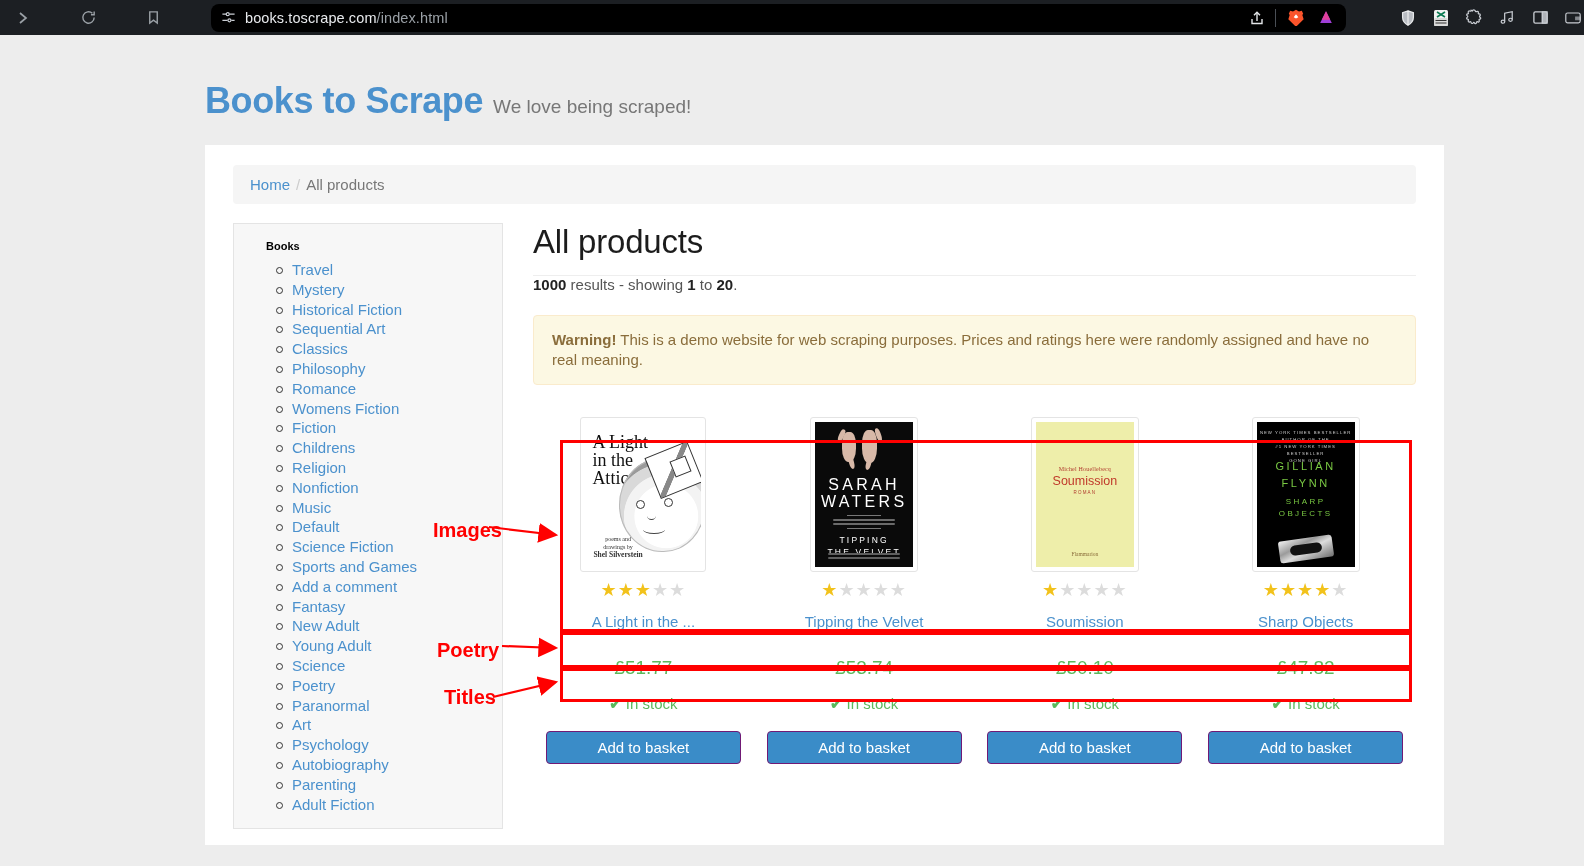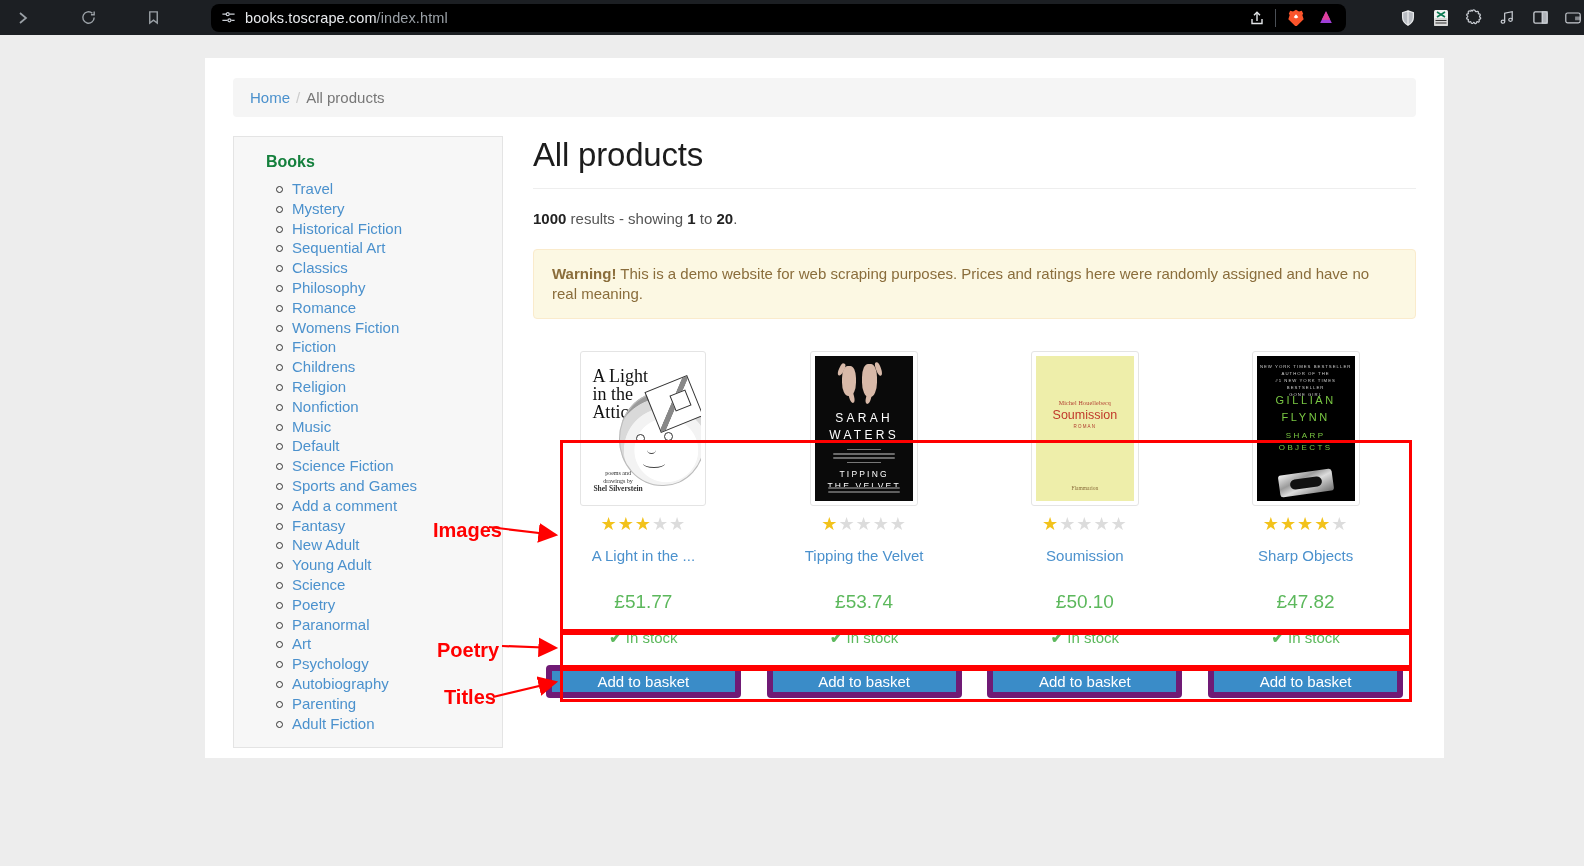--- a/index.html
+++ b/index.html
@@ -84,21 +84,21 @@
   .cols { display: flex; margin-top: 19px; gap: 30px; }
 
   
   .sidebar { width: 270px; flex: 0 0 270px; }
   .side-panel {
     background: #f7f7f7;
     border: 1px solid #e4e4e4;
     padding: 16px 0 14px 0;
   }
   .side-title {
-    font-size: 16px; color: #15803d; font-weight: bold;
+    font-size: 11px; color: #000000; font-weight: bold;
     padding: 0 0 8px 32px;
   }
   .side-list { list-style: none; padding-left: 42px; }
   .side-list li {
     position: relative;
     font-size: 15px; line-height: 20px;
     padding: 0 0 0 16px; margin-bottom: 0px;
     height: 19.8px;
   }
   .side-list li::before {
@@ -109,21 +109,21 @@
   .side-list a { color: #4b91cd; text-decoration: none; }
 
   
   .main { flex: 1; min-width: 0; position: relative; }
   .page-title {
     font-size: 33px; font-weight: normal; color: #1c1c1c;
     padding-bottom: 14px;
     border-bottom: 1px solid #eee;
     letter-spacing: -0.2px;
   }
-  .results { font-size: 15px; color: #555; margin-top: 21px; }
+  .results { font-size: 15px; color: #555; }
   .results strong { color: #222; }
 
   .alert {
     margin-top: 22px;
     background: #fcf8e3;
     border: 1px solid #faebcc;
     border-radius: 4px;
     color: #8a6d3b;
     font-size: 15px; line-height: 20px;
     padding: 14px 18px;
@@ -190,21 +190,21 @@
   .c2 .fig { position:absolute; left:50%; transform:translateX(-50%); top:6px; width:56px; height:40px; }
   .c2 .fig i { position:absolute; background:#d8b9a8; border-radius:40% 40% 45% 45%; display:block; }
   .c2 .fig i.b1 { left:6px; top:4px; width:14px; height:30px; }
   .c2 .fig i.b2 { left:26px; top:2px; width:15px; height:33px; }
   .c2 .fig i.a1 { left:3px; top:1px; width:5px; height:13px; transform:rotate(25deg); }
   .c2 .fig i.a2 { left:40px; top:0px; width:5px; height:14px; transform:rotate(-20deg); }
   .c2 .fig i.l1 { left:13px; top:28px; width:5px; height:13px; transform:rotate(-15deg); }
   .c2 .fig i.l2 { left:30px; top:30px; width:5px; height:12px; transform:rotate(15deg); }
   .c2 .au {
     position:absolute; left:0; right:0; top:54px; color:#fff;
-    font-size: 12px; letter-spacing: 3.3px; line-height:17px; text-align:center;
+    font-size: 16px; letter-spacing: 3.3px; line-height:17px; text-align:center;
   }
   .c2 .blurb { position:absolute; left:10px; right:10px; top:90px; }
   .c2 .blurb .bar { height:1px; background:#777; margin:3px 22px; }
   .c2 .blurb .ln { height:2px; background:#6a6a6a; margin:2px 8px; border-radius:1px; }
   .c2 .ti {
     position:absolute; left:0; right:0; top:112px; color:#fff;
     font-size:8.5px; letter-spacing:2.2px; line-height:12px; text-align:center;
   }
   .c2 .quote { position:absolute; left:9px; right:9px; bottom:6px; }
   .c2 .quote .ln { height:2px; background:#5e5e5e; margin:2px 4px; border-radius:1px; }
@@ -242,21 +242,21 @@
   .title-row { height: 30px; display:flex; align-items:center; justify-content:center; }
   .title-row a { color: #4b91cd; font-size: 15px; text-decoration:none; }
 
   .price { margin-top: 21px; font-size: 19px; color: #5cb85c; }
   .stock { margin-top: 16px; font-size: 15px; color: #5cb85c; }
   .stock .ck { font-weight: bold; margin-right: 4px; }
   .btn {
     margin: 18px auto 0; display:block;
     width: 195px; height: 33px;
     background: #3a8cc8; color: #fff;
-    border: 6px solid #701a75; border-radius: 4px;
+    border: 1px solid #701a75; border-radius: 4px;
     font-size: 15px; font-family: "Liberation Sans", sans-serif;
     cursor: pointer;
   }
 
   
   .overlay { position:absolute; inset:0; pointer-events:none; z-index:30; }
   .rbox { position:absolute; border: 3px solid #ff0000; }
   .rlabel {
     position:absolute; color:#ff0000; font-size:20px; font-weight:bold;
     font-family:"Liberation Sans", sans-serif; white-space:nowrap;
@@ -360,20 +360,24 @@
       <svg width="19" height="19" viewBox="0 0 20 20" fill="none" stroke="currentColor" stroke-width="1.3">
           <path d="M10 2.5l2.3 4.8 5 .6-3.7 3.4 1 5-4.6-2.6-4.6 2.6 1-5L2.7 7.9l5-.6z"></path>
           <path d="M15.5 14v4M13.5 16h4" stroke-width="1.2"></path>
         </svg>
     </span>
   </div>
 </div>
 
 <div class="page">
 
+  <div class="site-header">
+    <span class="brand">Books to Scrape</span>
+    <span class="tagline">We love being scraped!</span>
+  </div>
 
   <div class="container">
 
     <div class="breadcrumb">
       <a href="#">Home</a><span class="sep">/</span><span>All products</span>
     </div>
 
     <div class="cols">
 
       <aside class="sidebar">

